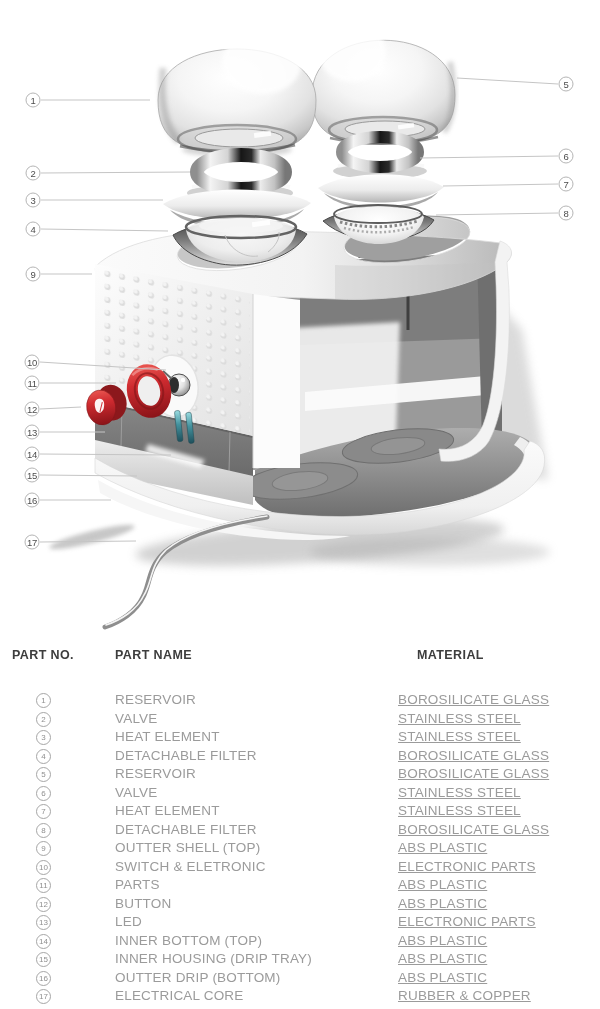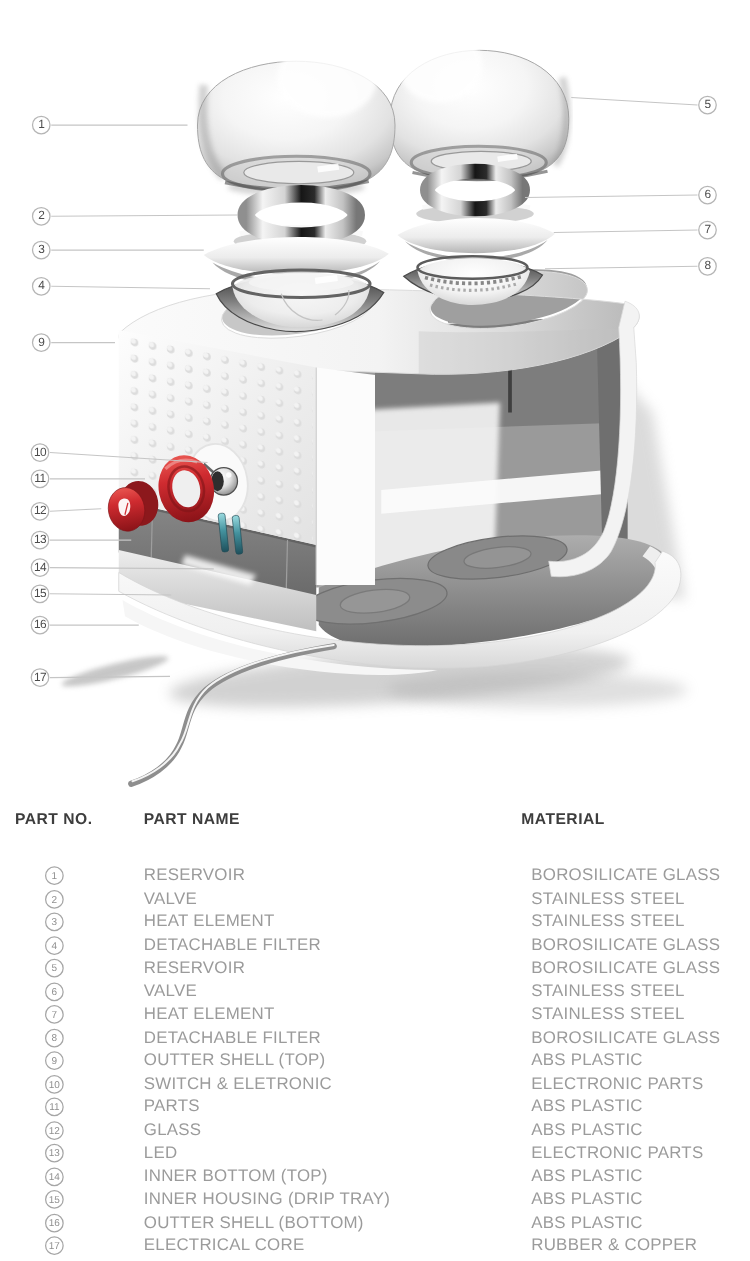--- a/index.html
+++ b/index.html
@@ -15,21 +15,21 @@
   }
   .ptable{position:absolute;left:0;top:0;width:600px;height:708px;pointer-events:none;}
   .thead{position:absolute;top:648px;left:0;width:100%;height:16px;}
   .thead span{position:absolute;top:0;font-weight:700;font-size:12.5px;color:var(--header-text,#3d3d3d);letter-spacing:.4px;white-space:nowrap;}
   .th-no{left:12px}.th-name{left:115px}.th-mat{left:417px}
   #rows{position:absolute;top:691px;left:0;width:100%;}
   .prow{position:relative;height:18.5px;}
   .badge{position:absolute;left:36px;top:2px;width:13px;height:13px;border:1px solid #a6a6a6;border-radius:50%;
          font-size:8px;line-height:13px;text-align:center;color:#8f8f8f;background:#fff;}
   .pname{position:absolute;left:115px;top:1px;font-size:13.5px;color:var(--row-text,#9b9b9b);letter-spacing:.2px;white-space:nowrap;}
-  .pmat{position:absolute;left:425px;top:1px;font-size:13.5px;color:var(--row-text,#9b9b9b);letter-spacing:.2px;white-space:nowrap;}
+  .pmat{position:absolute;left:398px;top:1px;font-size:13.5px;color:var(--row-text,#9b9b9b);letter-spacing:.2px;white-space:nowrap;text-decoration:underline;}
   #leader-lines line{stroke:var(--callout-line,#c5c5c5);stroke-width:1;}
 </style>
 </head>
 <body>
 
 <div class="page">
   <div class="stage">
 
     <svg class="art" viewBox="0 0 600 645" aria-hidden="true">
       <defs>
@@ -372,41 +372,41 @@
           <span class="pname">SWITCH &amp; ELETRONIC</span>
           <span class="pmat">ELECTRONIC PARTS</span>
         </div>
         <div class="prow">
           <span class="badge">11</span>
           <span class="pname">PARTS</span>
           <span class="pmat">ABS PLASTIC</span>
         </div>
         <div class="prow">
           <span class="badge">12</span>
-          <span class="pname">GLASS</span>
+          <span class="pname">BUTTON</span>
           <span class="pmat">ABS PLASTIC</span>
         </div>
         <div class="prow">
           <span class="badge">13</span>
           <span class="pname">LED</span>
           <span class="pmat">ELECTRONIC PARTS</span>
         </div>
         <div class="prow">
           <span class="badge">14</span>
           <span class="pname">INNER BOTTOM (TOP)</span>
           <span class="pmat">ABS PLASTIC</span>
         </div>
         <div class="prow">
           <span class="badge">15</span>
           <span class="pname">INNER HOUSING (DRIP TRAY)</span>
           <span class="pmat">ABS PLASTIC</span>
         </div>
         <div class="prow">
           <span class="badge">16</span>
-          <span class="pname">OUTTER SHELL (BOTTOM)</span>
+          <span class="pname">OUTTER DRIP (BOTTOM)</span>
           <span class="pmat">ABS PLASTIC</span>
         </div>
         <div class="prow">
           <span class="badge">17</span>
           <span class="pname">ELECTRICAL CORE</span>
           <span class="pmat">RUBBER &amp; COPPER</span>
         </div>
       </div>
   </div>
 </div>

